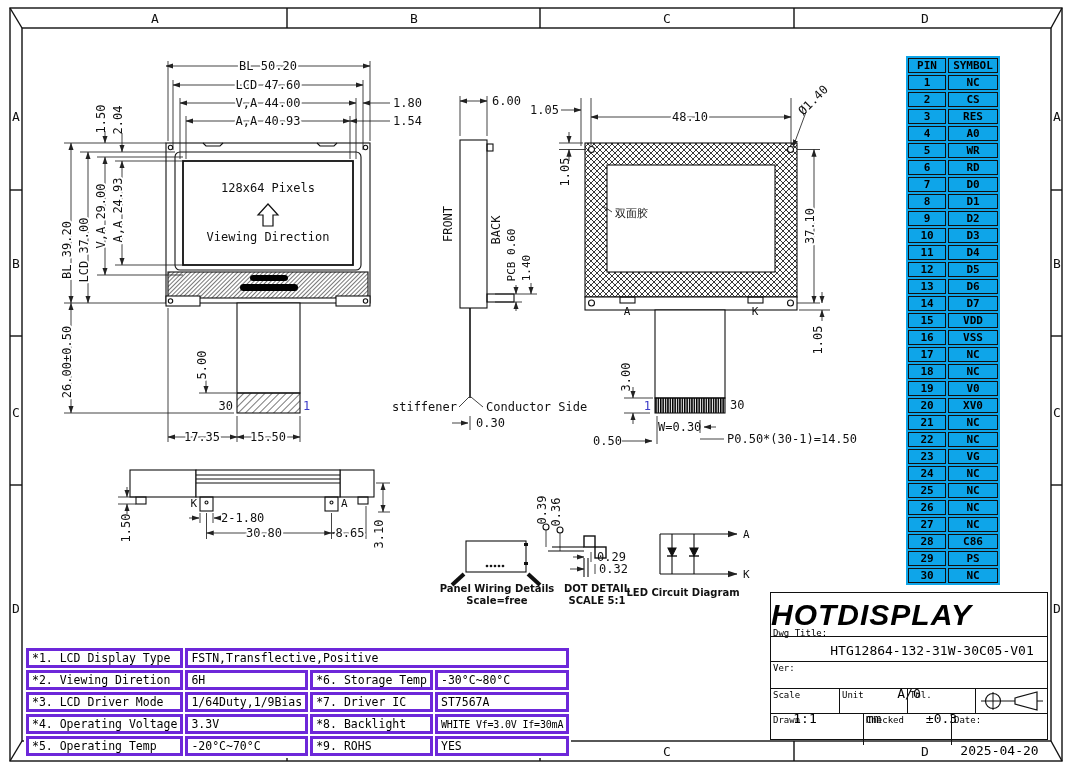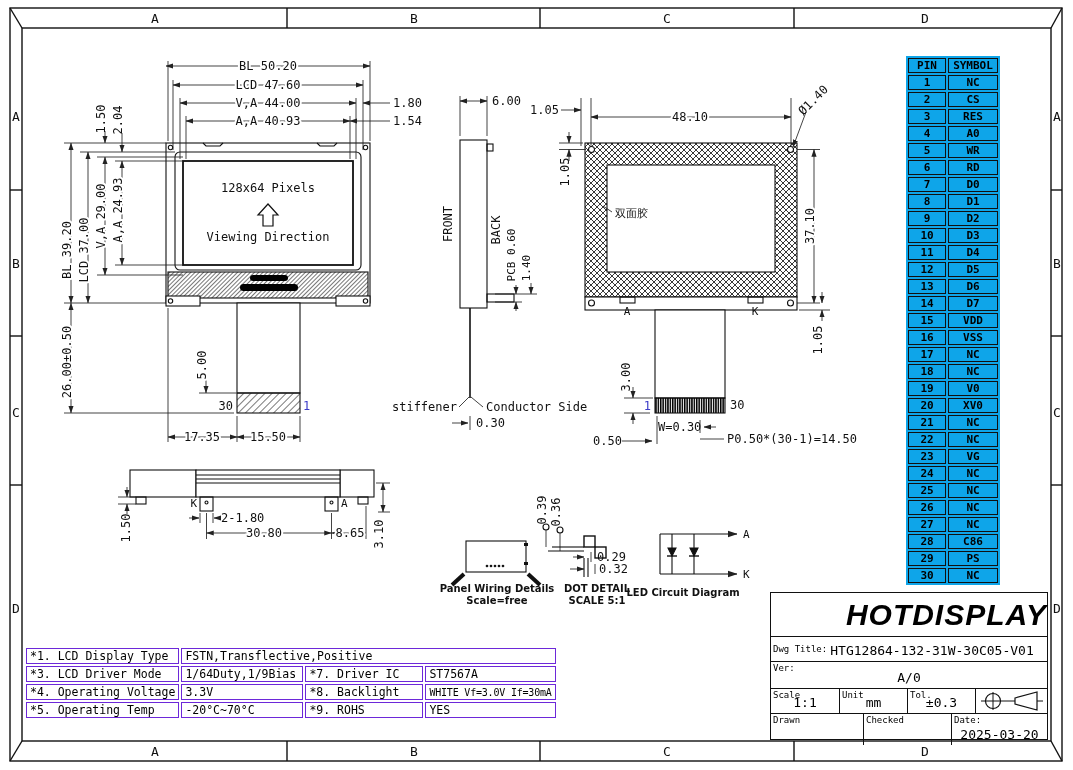--- a/index.html
+++ b/index.html
@@ -25,35 +25,35 @@
 
   
   .pin-table { position:absolute; left:906px; top:56px; border-collapse:separate; border-spacing:2px; background:#0ea5e9; }
   .pin-table th, .pin-table td { border:1px solid #111; font:bold 11px "DejaVu Sans Mono", monospace;
       text-align:center; vertical-align:middle; padding:0; height:12.5px; white-space:nowrap; }
   .pin-table .c-pin { width:36px; }
   .pin-table .c-sym { width:48px; }
 
   
   .spec-table { position:absolute; left:24px; top:646px; border-collapse:separate; border-spacing:2px; background:#fff; }
-  .spec-table td { border:1px solid #6d28d9; font:11.5px "DejaVu Sans Mono", monospace; height:13.5px;
+  .spec-table td { border:3px solid #6d28d9; font:11.5px "DejaVu Sans Mono", monospace; height:13.5px;
       padding:0 3px; white-space:nowrap; vertical-align:middle;margin-left:20px; }
   .spec-table td.small { font-size:10px; letter-spacing:-0.2px; }
 
   
   .title-block { position:absolute; left:770px; top:592px; width:278px; height:148px;
       border:1.5px solid #111; box-sizing:border-box; display:flex; flex-direction:column; background:#fff; }
   .tb-row  { display:flex; flex:0 0 auto; border-top:1.5px solid #111; box-sizing:border-box; }
   .tb-row:first-child { border-top:none; }
   .tb-cell { position:relative; box-sizing:border-box; border-left:1.5px solid #111; }
   .tb-cell:first-child { border-left:none; }
   .tb-label { position:absolute; top:1px; left:2px; font:9px "DejaVu Sans Mono", monospace; white-space:nowrap; }
   .tb-value { width:100%; height:100%; display:flex; align-items:flex-end; justify-content:center;
-      font:13px "DejaVu Sans Mono", monospace; padding-bottom:3px; box-sizing:border-box; white-space:nowrap; }
-  .logo { width:100%; text-align:right; font:italic 800 30px "Liberation Sans", sans-serif;
+      font:13px "DejaVu Sans Mono", monospace; padding-bottom:3px; box-sizing:border-box; white-space:nowrap;margin-top:16px; }
+  .logo { width:100%; text-align:left; font:italic 800 30px "Liberation Sans", sans-serif;
       letter-spacing:1px; align-self:center; }
 </style>
 </head>
 <body>
 
 <div class="sheet">
 
 <svg class="draw" width="1073" height="770" viewBox="0 0 1073 770">
   <defs>
     <marker id="ar" viewBox="0 0 10 10" refX="9.5" refY="5" markerWidth="9" markerHeight="9" orient="auto-start-reverse">
@@ -552,36 +552,42 @@
   </div>
   <div class="tb-row" style="height:32px;">
     <div class="tb-cell" style="width:92px;">
       <span class="tb-label">Drawn</span>
     </div>
     <div class="tb-cell" style="width:88px;">
       <span class="tb-label">Checked</span>
     </div>
     <div class="tb-cell" style="flex:1;">
       <span class="tb-label">Date:</span>
-      <div class="tb-value">2025-03-20</div>
+      <div class="tb-value">2025-04-20</div>
     </div>
   </div>
 </div>
 
 <table class="spec-table">
   <colgroup>
         <col style="width:146px">
         <col style="width:122px">
         <col style="width:118px">
         <col style="width:102px">
       </colgroup>
   <tbody>
     <tr>
       <td>*1. LCD Display Type</td>
       <td colspan="3">FSTN,Transflective,Positive</td>
+    </tr>
+    <tr>
+      <td>*2. Viewing Diretion</td>
+      <td>6H</td>
+      <td>*6. Storage Temp</td>
+      <td>-30°C~80°C</td>
     </tr>
     <tr>
       <td>*3. LCD Driver Mode</td>
       <td>1/64Duty,1/9Bias</td>
       <td>*7. Driver IC</td>
       <td>ST7567A</td>
     </tr>
     <tr>
       <td>*4. Operating Voltage</td>
       <td>3.3V</td>

